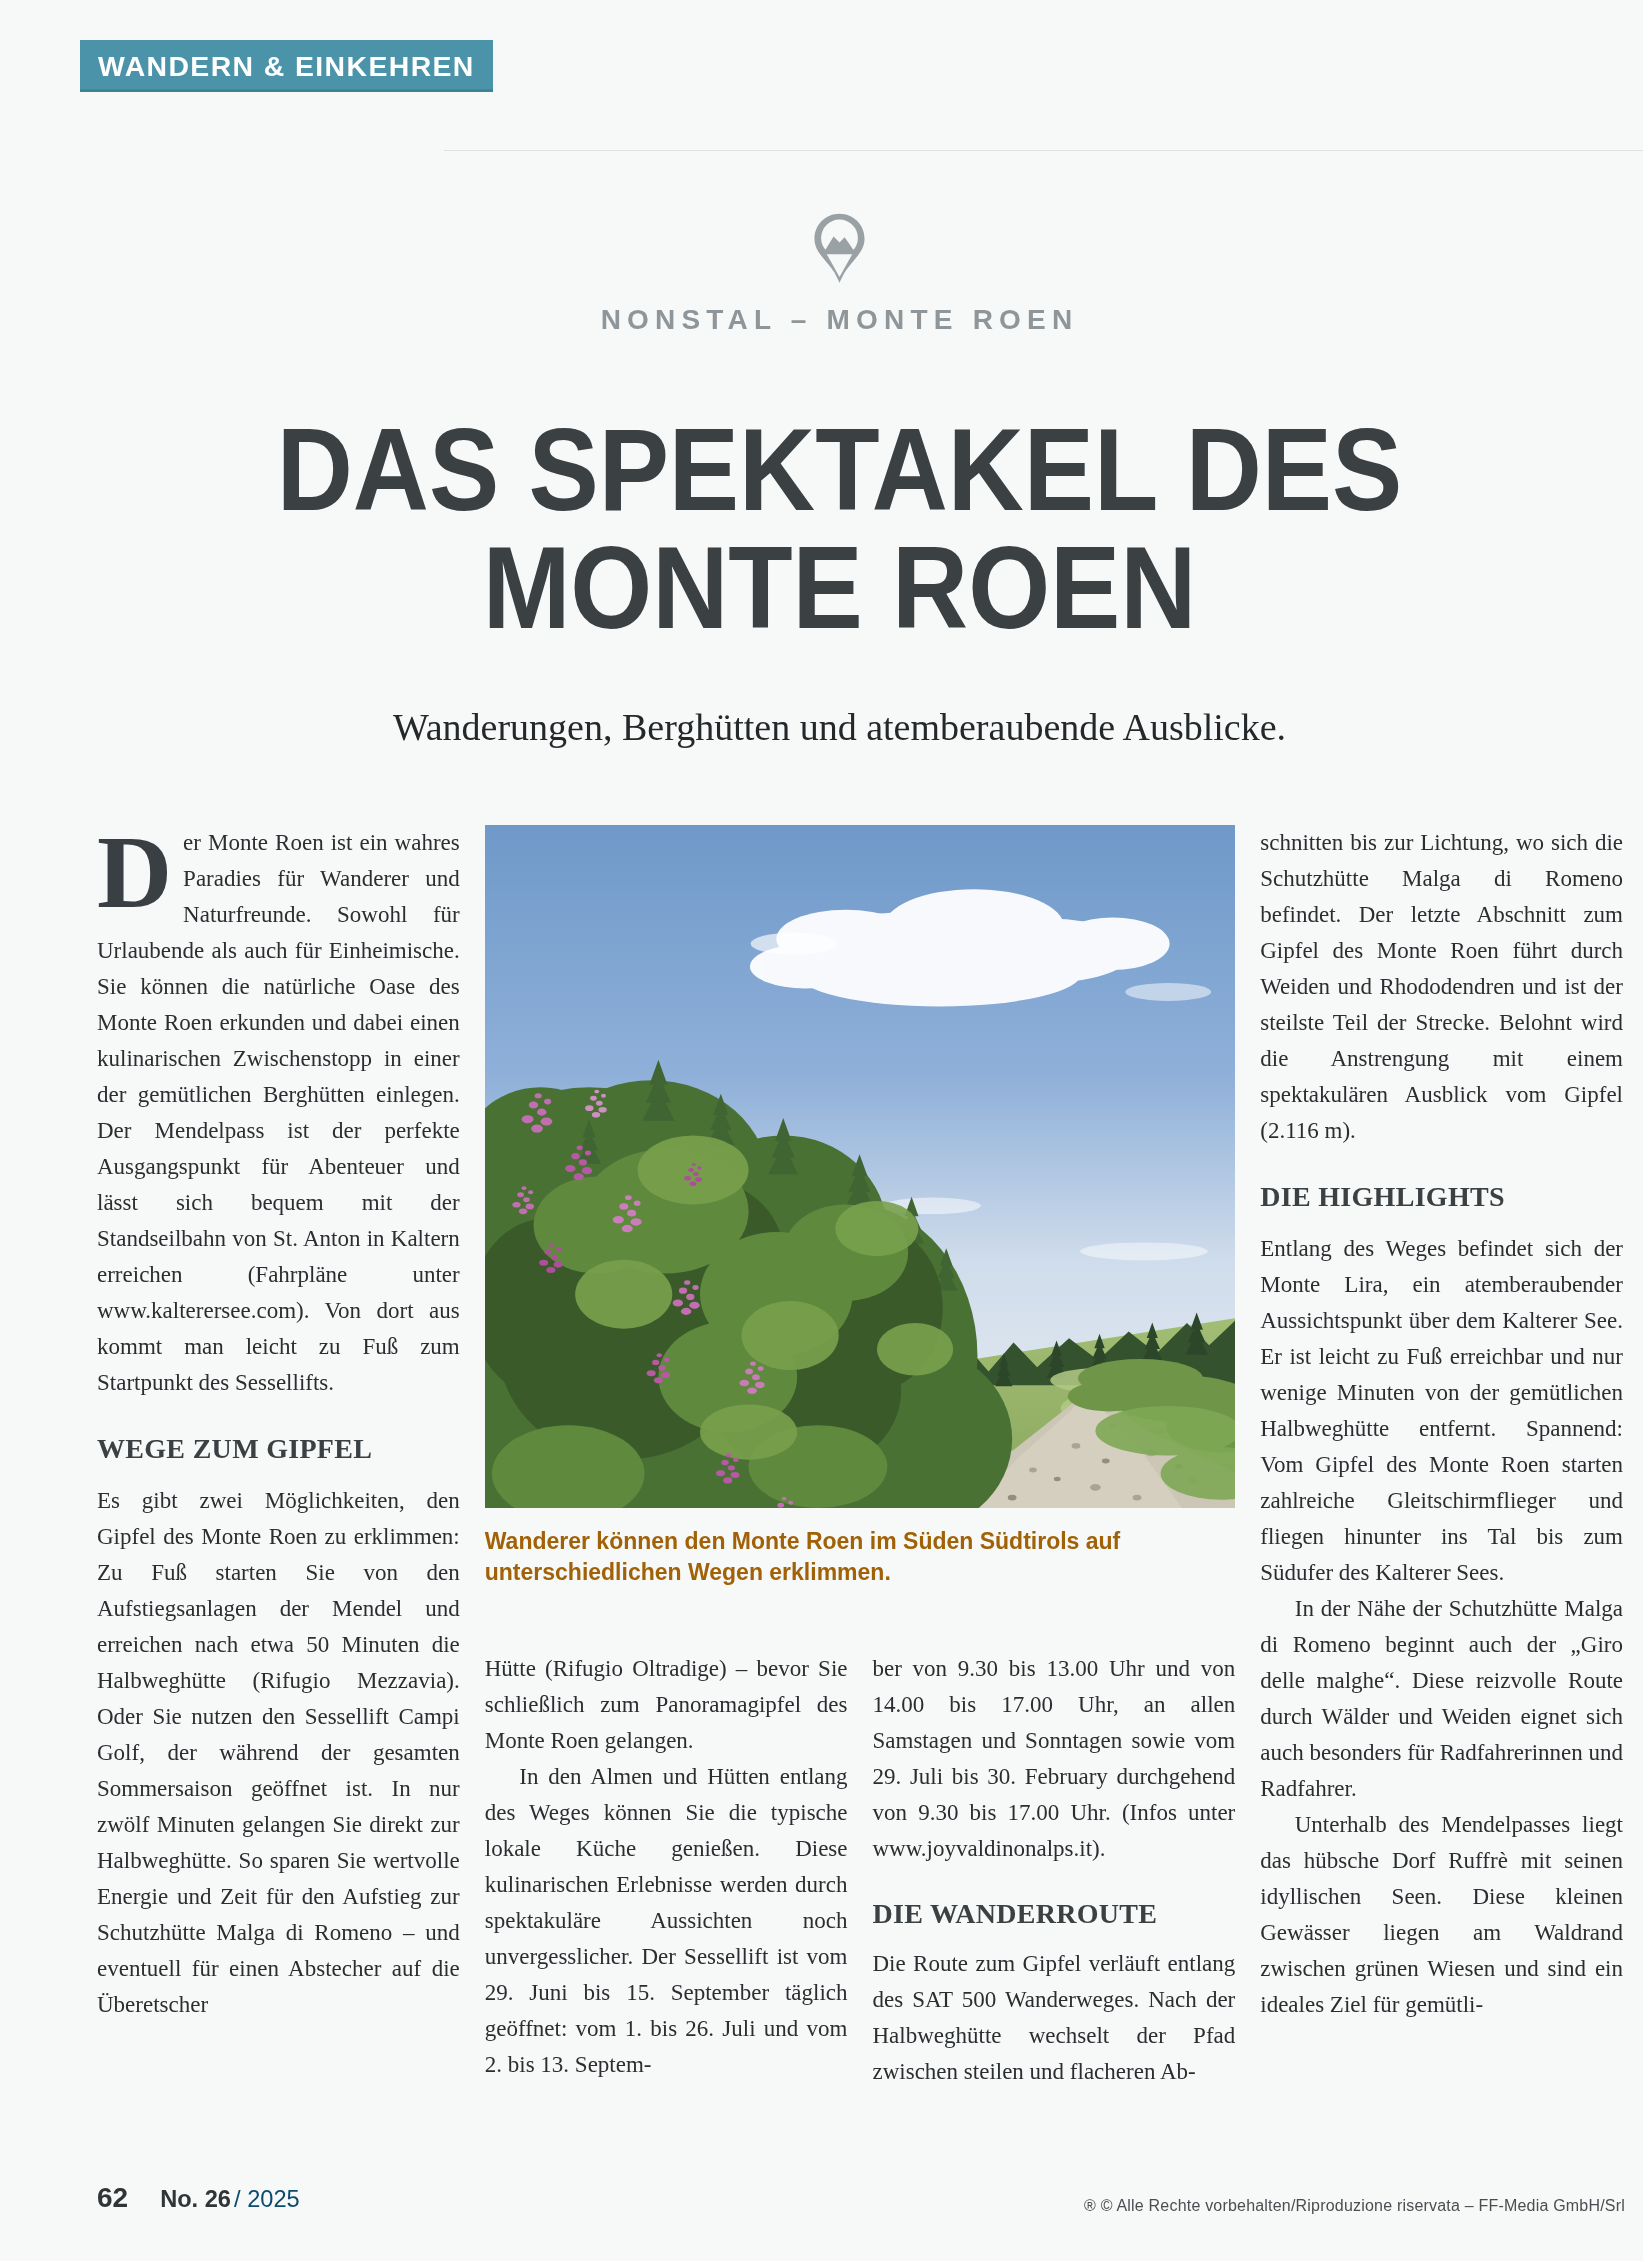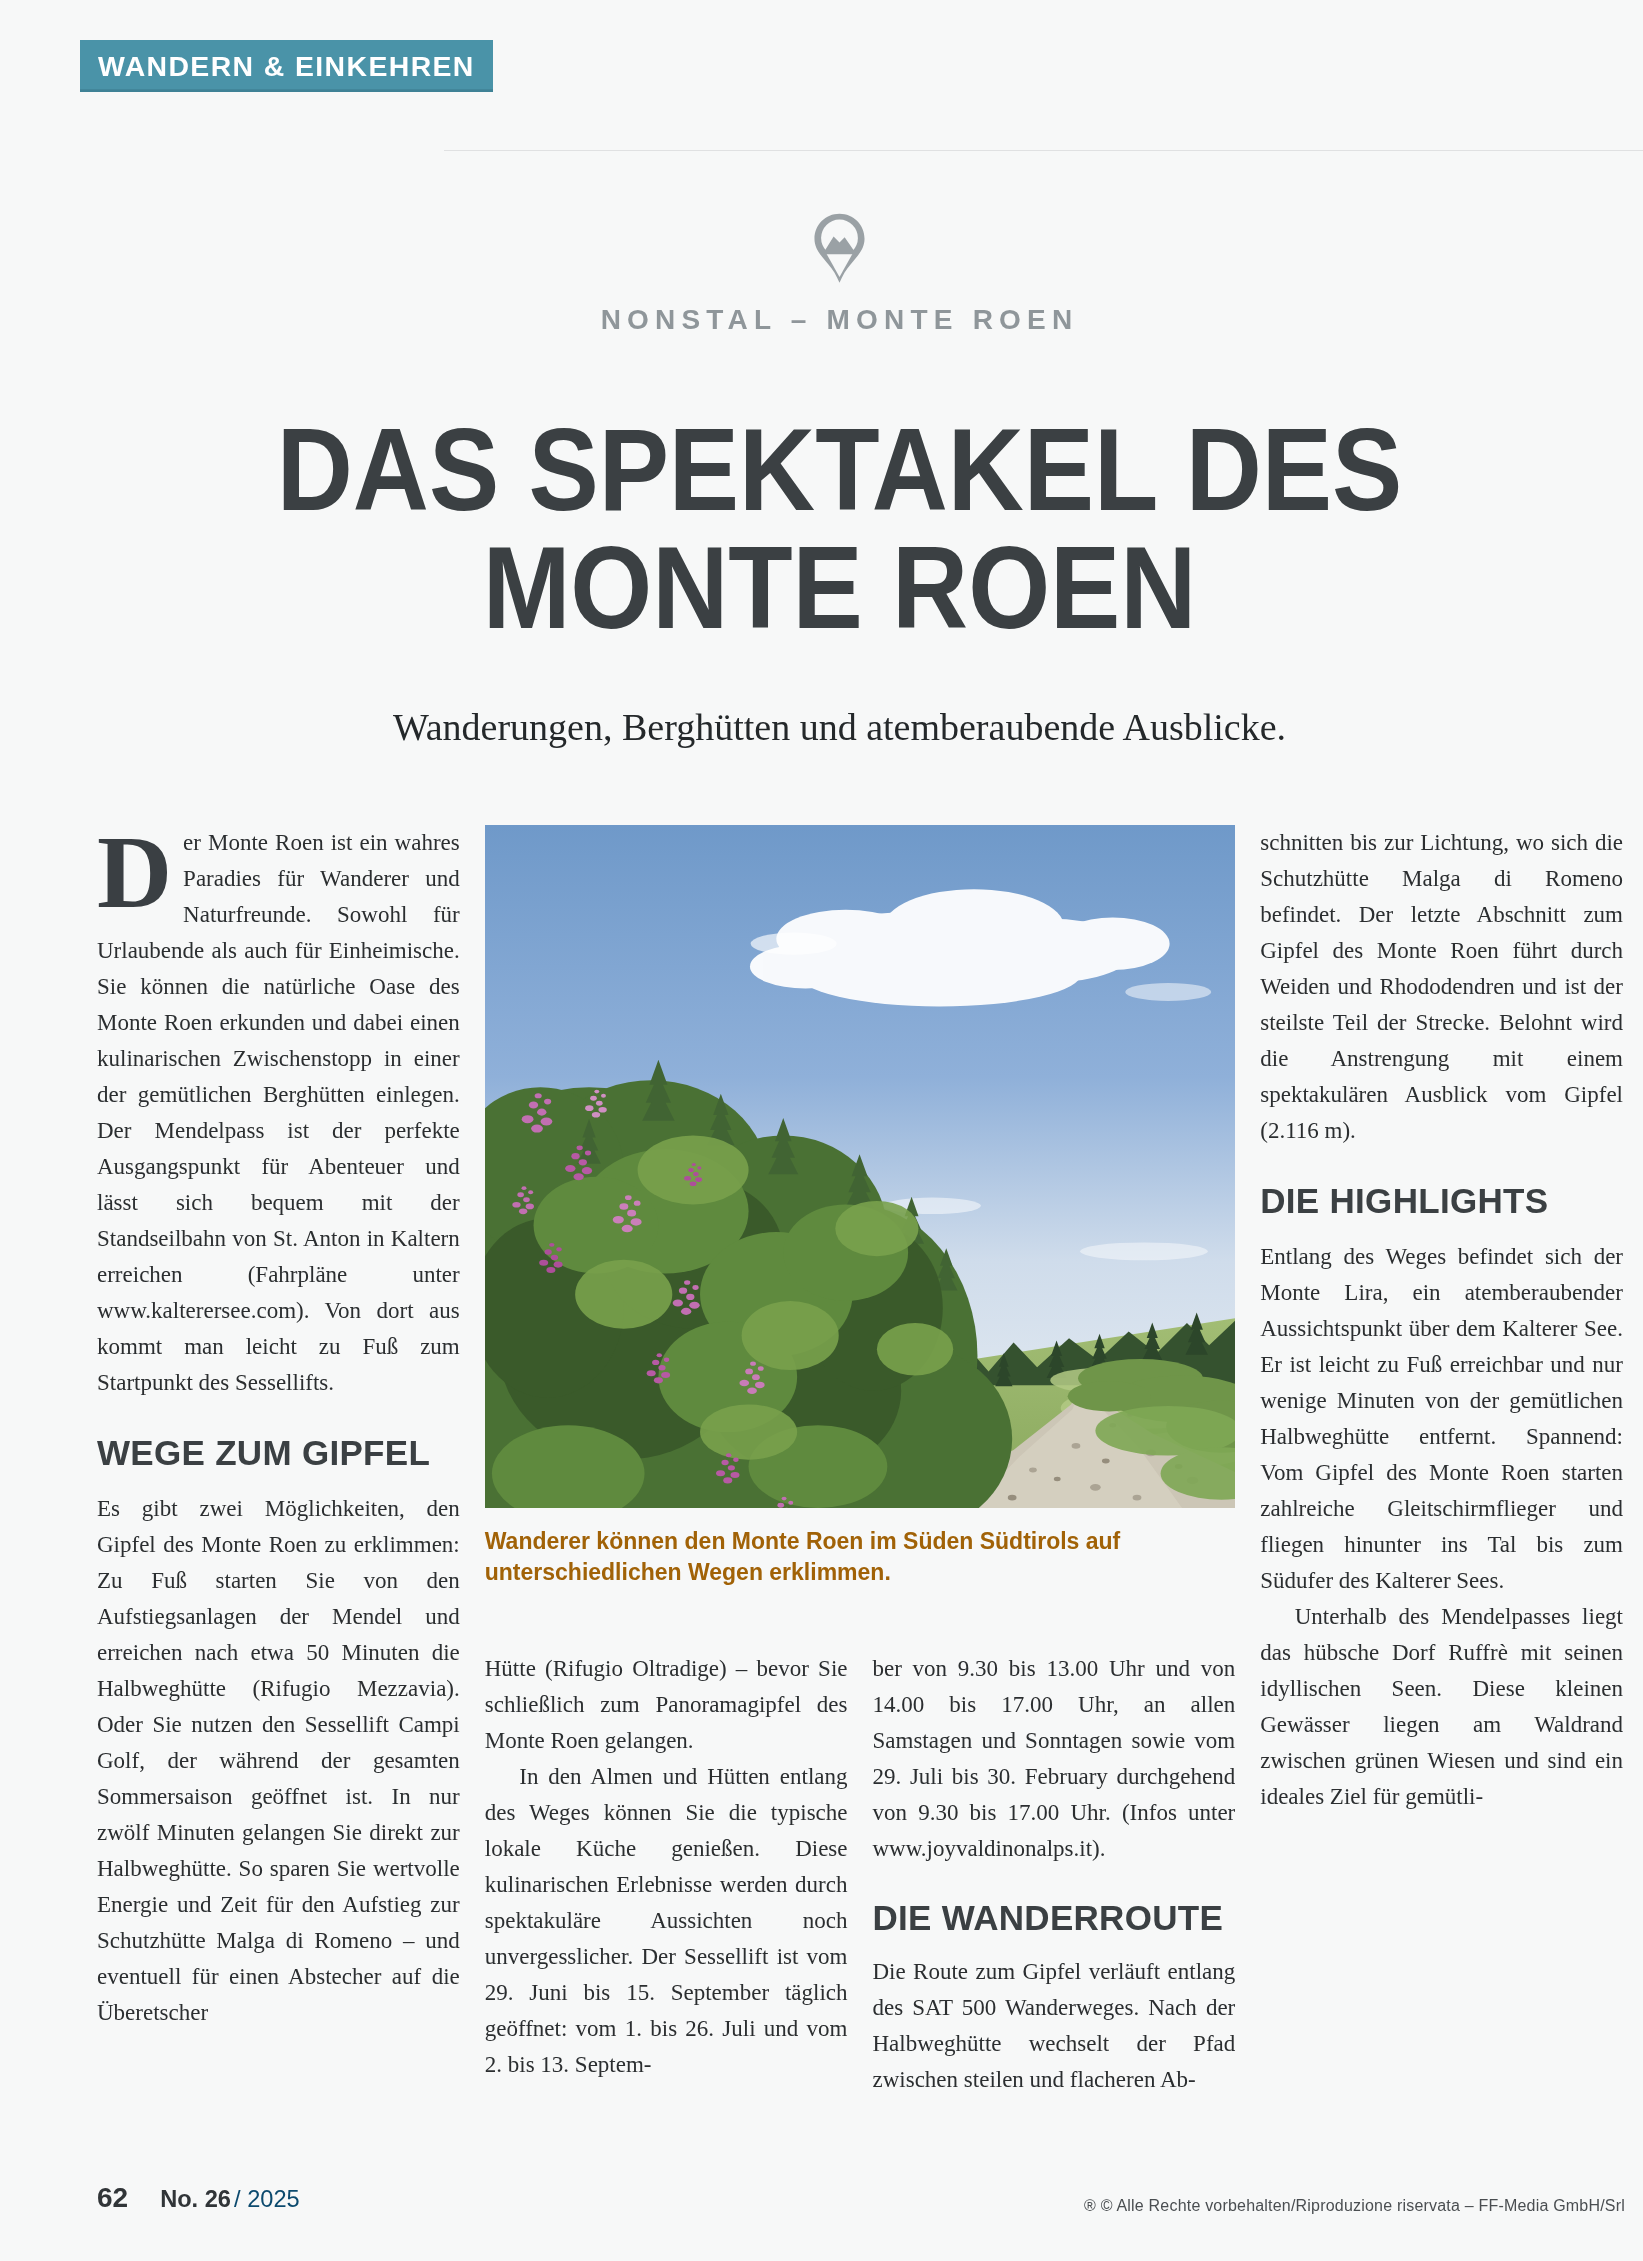--- a/index.html
+++ b/index.html
@@ -66,22 +66,22 @@
   }
   .colA{grid-column:1;overflow:hidden;}
   .midwrap{grid-column:2/4;}
   .colD{grid-column:4;overflow:hidden;}
   .body-p{
     font-size:23px;line-height:36px;text-align:justify;
     color:var(--body-text);
   }
   .indent{text-indent:1.5em;}
   .sec-head{
-    font-family:Liberation Sans, sans-serif;
-    font-weight:bold;font-size:35px;letter-spacing:0.3px;
+    font-family:Liberation Serif, serif;
+    font-weight:bold;font-size:28px;letter-spacing:0.3px;
     color:var(--headline-dark);
     margin:32px 0 18px 0;
   }
   .dropcap{
     float:left;
     font-family:"Liberation Serif", serif;
     font-weight:bold;
     font-size:104px;line-height:82px;
     padding:5.5px 11px 0 0;
     color:#3A3F43;
@@ -324,20 +324,21 @@
           <h2 class="sec-head">DIE WANDERROUTE</h2>
           <p class="body-p">Die Route zum Gipfel verläuft entlang des SAT 500 Wanderweges. Nach der Halbweghütte wechselt der Pfad zwischen steilen und flacheren Ab-</p>
         </div>
       </div>
     </div>
 
     <div class="colD">
       <p class="body-p">schnitten bis zur Lichtung, wo sich die Schutzhütte Malga di Romeno befindet. Der letzte Abschnitt zum Gipfel des Monte Roen führt durch Weiden und Rhododendren und ist der steilste Teil der Strecke. Belohnt wird die Anstrengung mit einem spektakulären Ausblick vom Gipfel (2.116 m).</p>
       <h2 class="sec-head">DIE HIGHLIGHTS</h2>
       <p class="body-p">Entlang des Weges befindet sich der Monte Lira, ein atemberaubender Aussichtspunkt über dem Kalterer See. Er ist leicht zu Fuß erreichbar und nur wenige Minuten von der gemütlichen Halbweghütte entfernt. Spannend: Vom Gipfel des Monte Roen starten zahlreiche Gleitschirmflieger und fliegen hinunter ins Tal bis zum Südufer des Kalterer Sees.</p>
+      <p class="body-p indent">In der Nähe der Schutzhütte Malga di Romeno beginnt auch der „Giro delle malghe“. Diese reizvolle Route durch Wälder und Weiden eignet sich auch besonders für Radfahrerinnen und Radfahrer.</p>
       <p class="body-p indent">Unterhalb des Mendelpasses liegt das hübsche Dorf Ruffrè mit seinen idyllischen Seen. Diese kleinen Gewässer liegen am Waldrand zwischen grünen Wiesen und sind ein ideales Ziel für gemütli-</p>
     </div>
 
   </div>
 
   <div class="footer-left">
     <span class="pgnum">62</span><span class="issue">No. 26</span> <span class="year">/ 2025</span>
   </div>
   <div class="footer-right">® © Alle Rechte vorbehalten/Riproduzione riservata – FF-Media GmbH/Srl</div>
 

